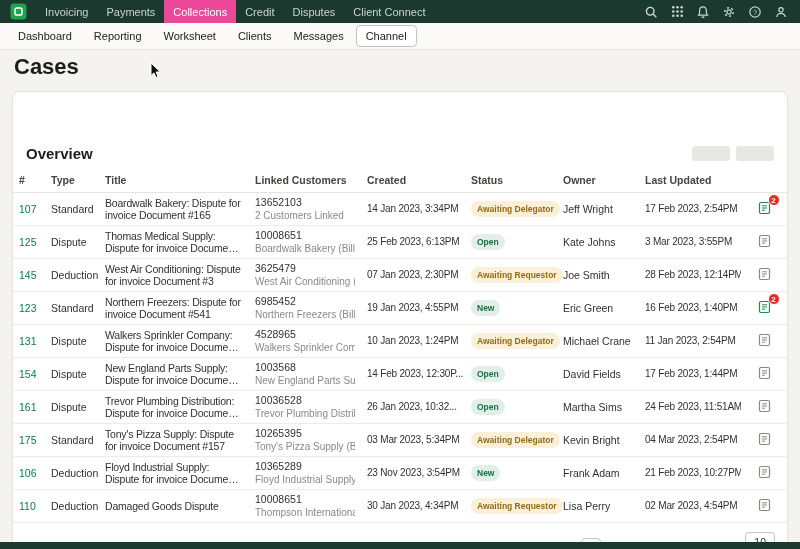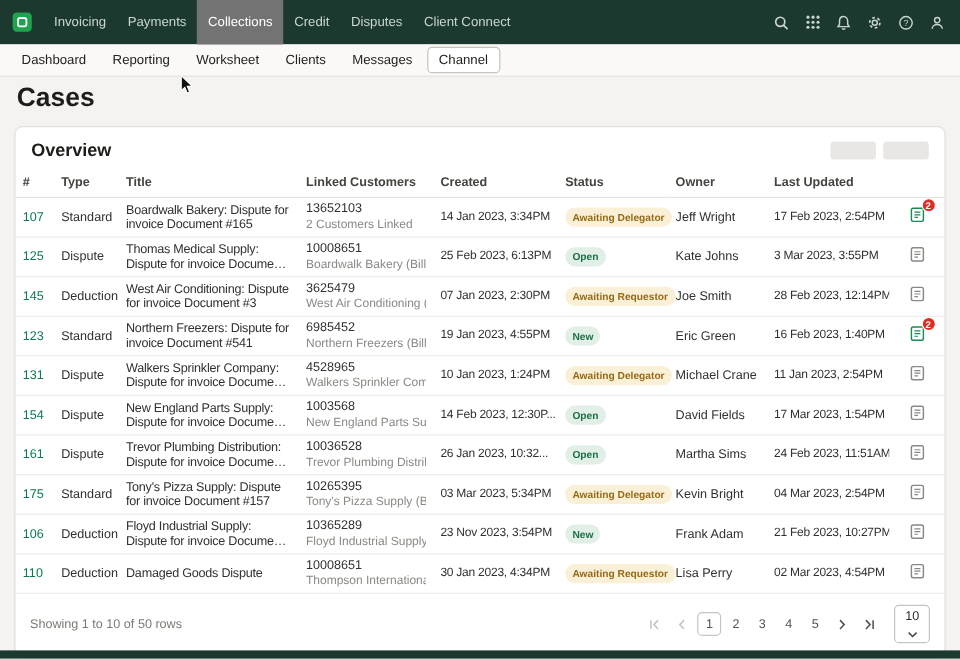--- a/index.html
+++ b/index.html
@@ -7,41 +7,41 @@
   body {
     font-family:"Liberation Sans", sans-serif;
     background:#f4f3f0;
     position:relative;
     overflow:hidden;
     color:#32312f;
   }
   button { font:inherit; background:none; border:none; cursor:pointer; color:inherit; }
 
   
-  .topbar { height:37px; background:#1c392f; display:flex; align-items:stretch; }
+  .topbar { height:23px; background:#1c392f; display:flex; align-items:stretch; }
   .logo-wrap { display:flex; align-items:center; padding:0 9px 0 10px; }
   .topnav-items { display:flex; align-items:stretch; }
   .nav-item { display:flex; align-items:center; padding:0 9px; font-size:11px; color:#c9d6cf; white-space:nowrap; }
-  .nav-item.active { background:#737373; color:#ffffff; }
+  .nav-item.active { background:#ec4899; color:#ffffff; }
   .topbar-right { margin-left:auto; display:flex; align-items:center; gap:4px; padding-right:8px; }
   .tb-icon { width:22px; height:22px; display:flex; align-items:center; justify-content:center; border-radius:4px; }
 
   
   .subnav { height:27px; background:#faf9f7; border-bottom:1px solid #e5e3df; display:flex; align-items:center; padding:0 8px; gap:2px; }
   .tab { font-size:11px; color:#23221f; padding:4px 9px; border:1px solid transparent; border-radius:4px; white-space:nowrap; }
   .tab.active { border-color:#c6c4bf; background:#ffffff; }
 
   
   .page-title { font-size:22px; font-weight:bold; color:#1e1d1a; margin:4px 14px 11px; line-height:26px; }
 
   .card {
     margin:0 12px; background:#ffffff; border:1px solid #e4e2de; border-radius:7px;
     box-shadow:0 1px 2px rgba(0,0,0,0.04); overflow:hidden;
   }
-  .card-header { display:flex; align-items:center; padding:11px 13px 7px; }
+  .card-header { display:flex; align-items:center; padding:11px 13px 7px;margin-top:42px; }
   .card-title { font-size:15px; font-weight:bold; color:#1e1d1a; }
   .card-actions { margin-left:auto; display:flex; gap:6px; }
   .ghost-btn { width:38px; height:15px; background:#e9e7e3; border-radius:3px; cursor:default; }
 
   
   table { width:100%; border-collapse:collapse; table-layout:fixed; }
   thead th {
     text-align:left; font-size:10.5px; font-weight:bold; color:#45443f;
     padding:5px 6px 6px; border-bottom:1px solid #e6e4e0; white-space:nowrap;
   }
@@ -340,21 +340,21 @@
     <td class="col-title">
             <div class="title-text">New England Parts Supply: Dispute for invoice Document ...</div>
           </td>
     <td class="col-cust">
       <div class="cust-id">1003568</div>
       <div class="cust-sub">New England Parts Sup...</div>
     </td>
     <td class="col-created nowrap">14 Feb 2023, 12:30P...</td>
     <td class="col-status"><span class="badge ok">Open</span></td>
     <td class="col-owner nowrap">David Fields</td>
-    <td class="col-updated nowrap">17 Mar 2023, 1:54PM</td>
+    <td class="col-updated nowrap">17 Feb 2023, 1:44PM</td>
     <td class="col-notes">
       <span class="notes-wrap">
         <svg width="13" height="14" viewBox="0 0 13 14">
                 <rect x="1.5" y="1.5" width="10" height="11" rx="1.5" fill="none" stroke="currentColor" stroke-width="1.2"></rect>
                 <line x1="4" y1="4.8" x2="9" y2="4.8" stroke="currentColor" stroke-width="1"></line>
                 <line x1="4" y1="7" x2="9" y2="7" stroke="currentColor" stroke-width="1"></line>
                 <line x1="4" y1="9.2" x2="7" y2="9.2" stroke="currentColor" stroke-width="1"></line>
               </svg>
         
       </span>

